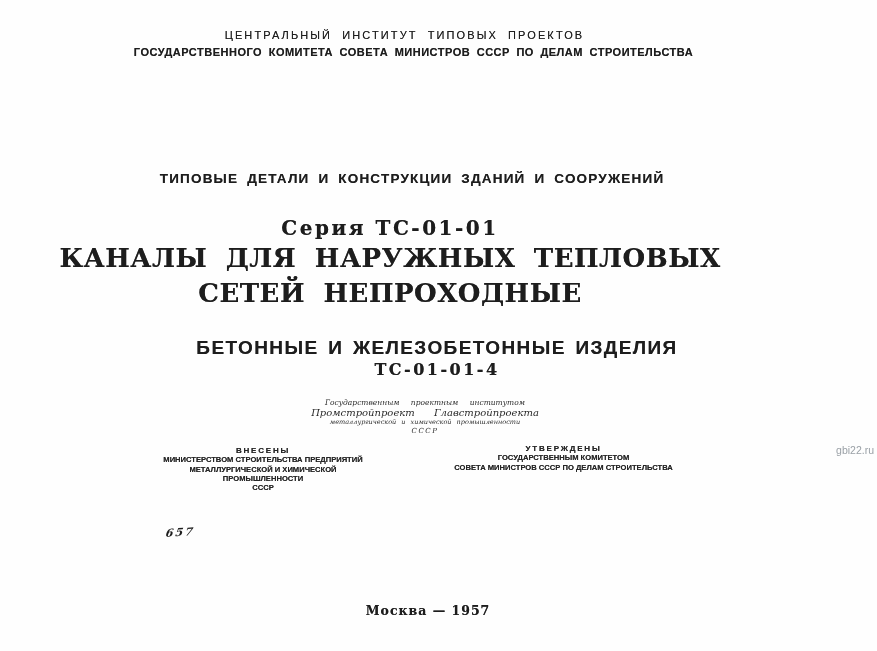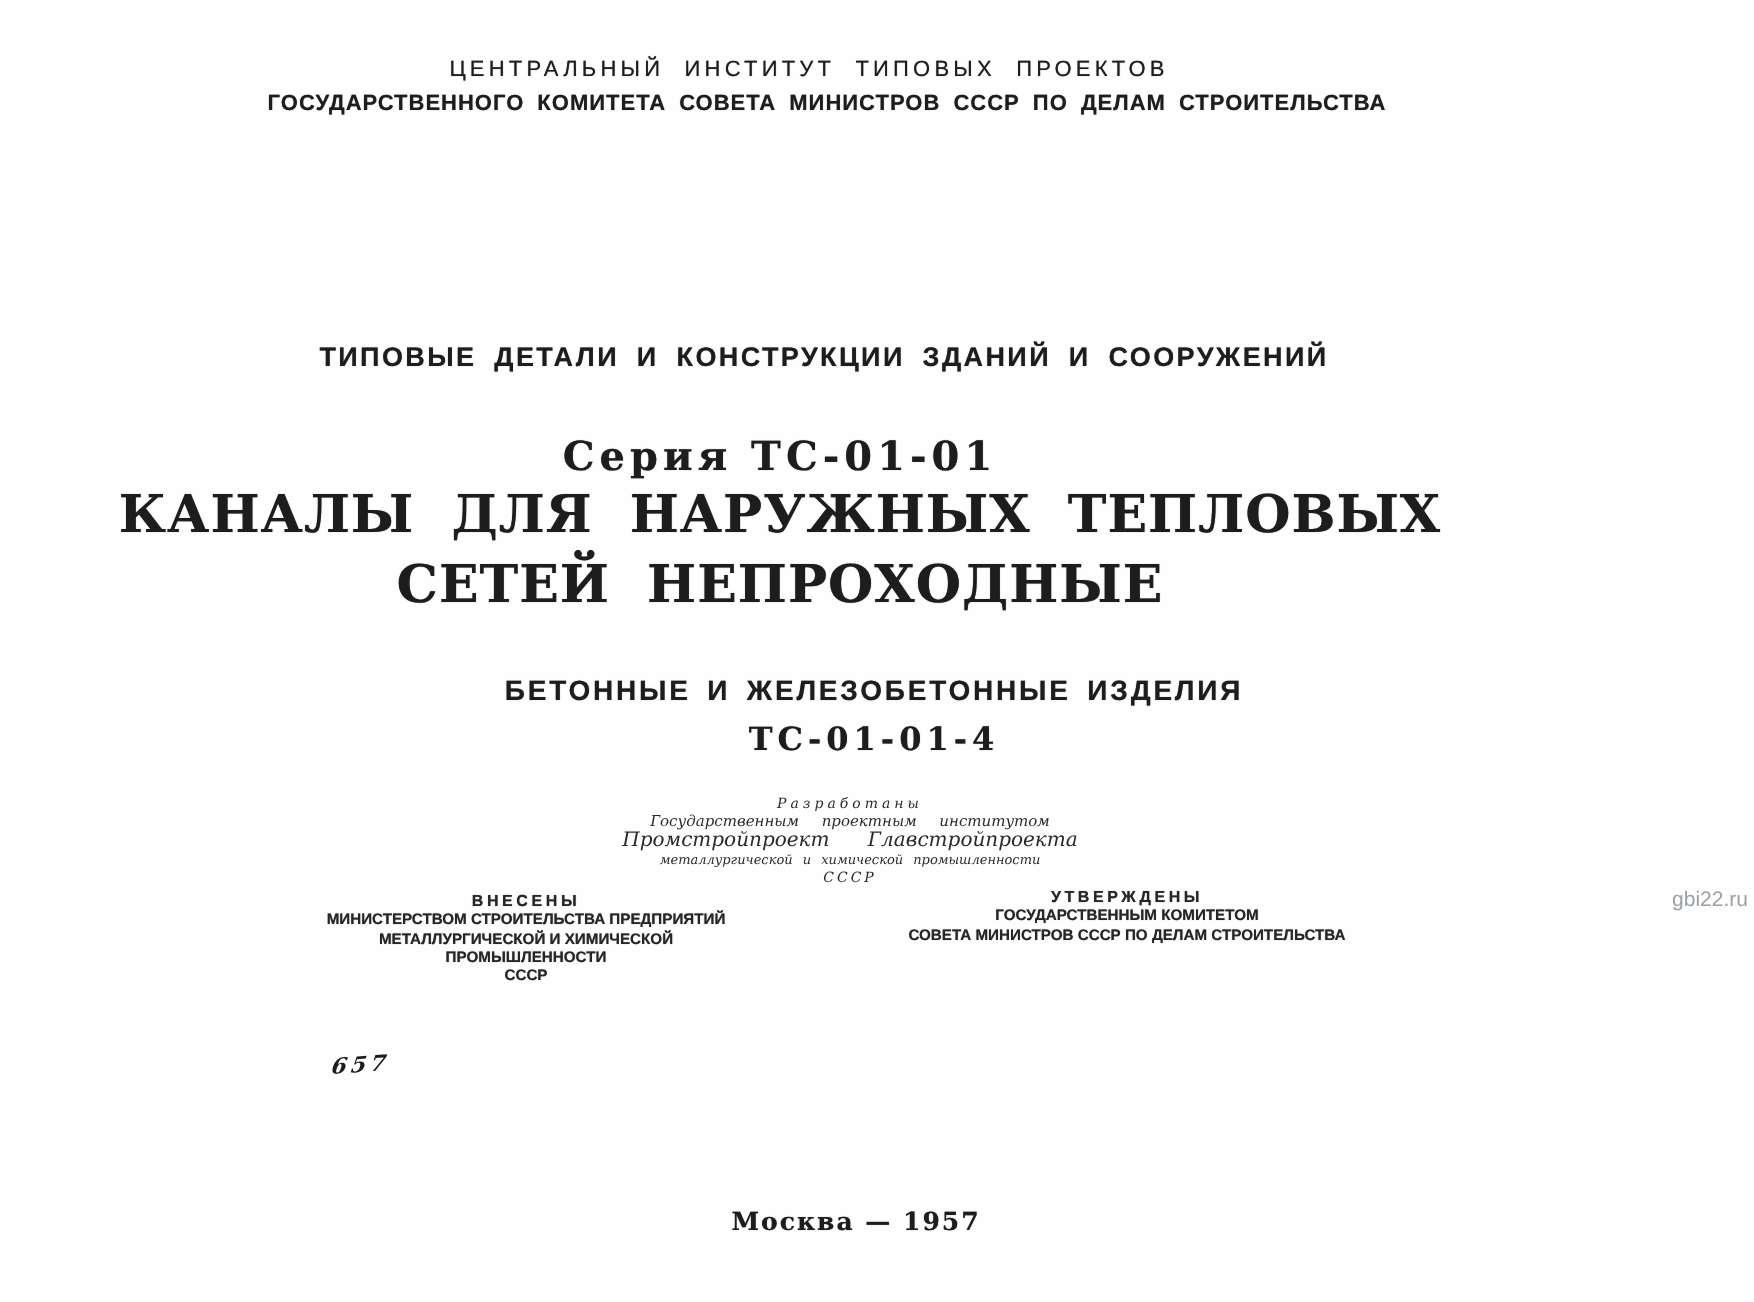--- a/index.html
+++ b/index.html
@@ -22,21 +22,21 @@
   
   .subject{top:131px;left:0;right:53px;font-size:13.5px;font-weight:bold;letter-spacing:1.2px;word-spacing:4px;margin-top:40px;}
 
   
   .series-label{top:216px;left:0;right:97px;font-family:"DejaVu Serif",serif;font-size:20px;font-weight:bold;letter-spacing:2.5px;}
   .title1{top:243px;left:0;right:97px;font-family:"DejaVu Serif",serif;font-size:26px;font-weight:bold;letter-spacing:.5px;word-spacing:9px;}
   .title2{top:278px;left:0;right:97px;font-family:"DejaVu Serif",serif;font-size:26px;font-weight:bold;letter-spacing:.5px;word-spacing:9px;}
 
   
   .issue{top:316px;left:0;right:3px;font-size:15px;font-weight:bold;letter-spacing:1.2px;}
-  .issue-subject{top:337px;left:0;right:3px;font-size:14px;font-weight:bold;letter-spacing:1.4px;word-spacing:3px;}
+  .issue-subject{top:337px;left:0;right:3px;font-size:19px;font-weight:bold;letter-spacing:1.4px;word-spacing:3px;}
   .code{top:360px;left:0;right:3px;font-family:"DejaVu Serif",serif;font-size:16px;font-weight:bold;letter-spacing:2.5px;}
 
   
   .dev{top:398px;left:0;right:27px;font-family:"DejaVu Serif",serif;font-style:italic;color:#2a2a2a;}
   .dev .h{font-size:7px;letter-spacing:2px;}
   .dev .l1{font-size:7.5px;word-spacing:9px;}
   .dev .l2{font-size:10px;word-spacing:16px;}
   .dev .l3,.dev .l4{font-size:6.5px;word-spacing:3px;}
   .dev .l5{font-size:7px;letter-spacing:1.5px;margin-top:1px;}
 
@@ -66,21 +66,20 @@
   <div class="abs ctr ink subject">ТИПОВЫЕ ДЕТАЛИ И КОНСТРУКЦИИ ЗДАНИЙ И СООРУЖЕНИЙ</div>
 
   <div class="abs ctr ink series-label">Серия ТС-01-01</div>
   <div class="abs ctr ink title1">КАНАЛЫ ДЛЯ НАРУЖНЫХ ТЕПЛОВЫХ</div>
   <div class="abs ctr ink title2">СЕТЕЙ НЕПРОХОДНЫЕ</div>
 
   <div class="abs ctr ink issue-subject">БЕТОННЫЕ И ЖЕЛЕЗОБЕТОННЫЕ ИЗДЕЛИЯ</div>
   <div class="abs ctr ink code">ТС-01-01-4</div>
 
   <div class="abs ctr dev">
-    <div class="h">Разработаны</div>
     <div class="l1">Государственным проектным институтом</div>
     <div class="l2">Промстройпроект Главстройпроекта</div>
     <div class="l4">металлургической и химической промышленности</div>
     <div class="l5">СССР</div>
   </div>
 
   <div class="abs ctr ink blk submitted">
     <div class="h">ВНЕСЕНЫ</div>
     <div>МИНИСТЕРСТВОМ СТРОИТЕЛЬСТВА ПРЕДПРИЯТИЙ</div>
     <div>МЕТАЛЛУРГИЧЕСКОЙ И ХИМИЧЕСКОЙ ПРОМЫШЛЕННОСТИ</div>

